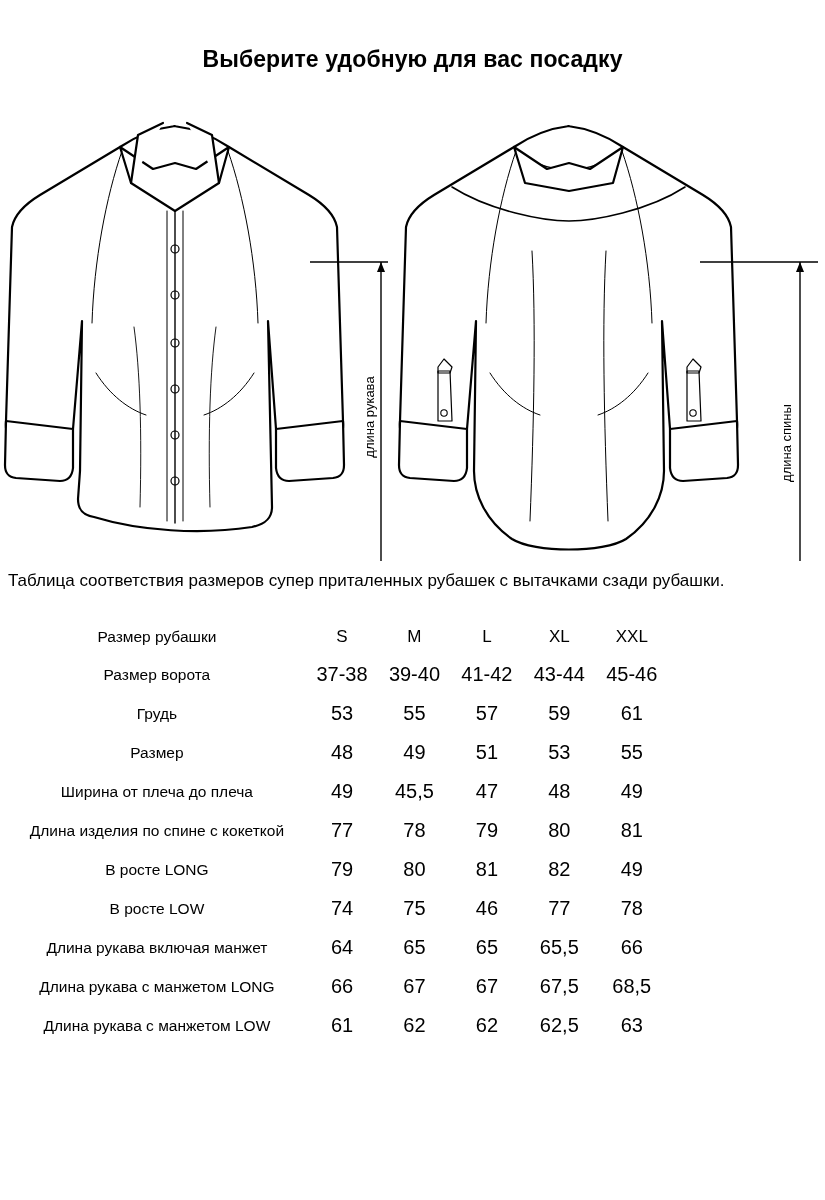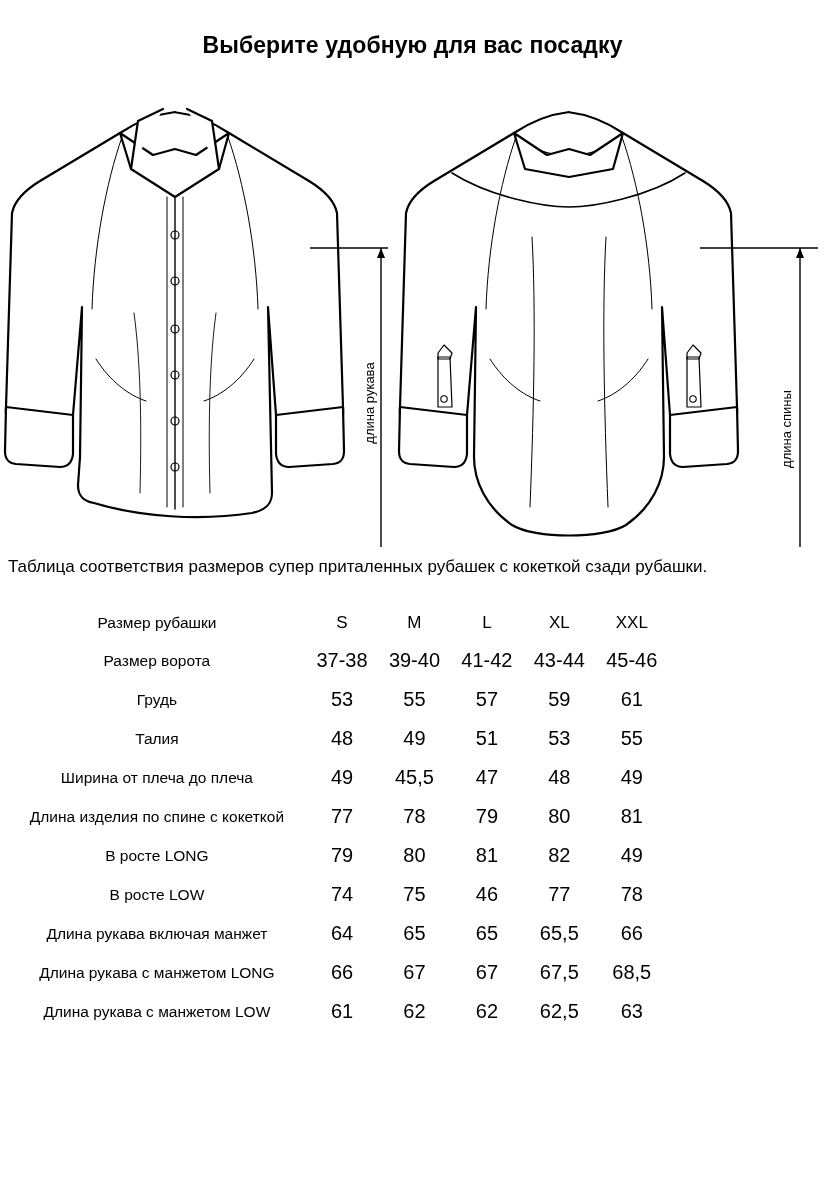--- a/index.html
+++ b/index.html
@@ -19,21 +19,21 @@
     position: relative;
     width: 825px;
     height: 1200px;
     box-sizing: border-box;
   }
   .title {
     text-align: center;
     font-size: 23px;
     font-weight: bold;
     margin: 0;
-    padding-top: 32px;
+    padding-top: 46px;
     letter-spacing: 0.1px;
   }
   .illustrations {
     position: relative;
     width: 825px;
     height: 470px;
     margin-top: 18px;
   }
   .illustrations svg {
     display: block;
@@ -204,21 +204,21 @@
         <line x1="700" y1="171" x2="818" y2="171"></line>
         <line x1="700" y1="533" x2="818" y2="533"></line>
         <line x1="800" y1="171" x2="800" y2="533"></line>
         <path d="M800 171 L796 181 L804 181 Z" fill="#000000" stroke="none"></path>
         <path d="M800 533 L796 523 L804 523 Z" fill="#000000" stroke="none"></path>
       </g>
       <text class="vlabel" x="791" y="352" transform="rotate(-90 791 352)" text-anchor="middle" font-family="Liberation Sans, sans-serif" font-size="13" fill="#000000">длина спины</text>
     </svg>
   </div>
 
-  <div class="fit-desc">Таблица соответствия размеров супер приталенных рубашек с кокеткой сзади рубашки.</div>
+  <div class="fit-desc">Таблица соответствия размеров супер приталенных рубашек с вытачками сзади рубашки.</div>
 
   <table class="sizes">
     <tbody>
       <tr class="head">
         <td class="label">Размер рубашки</td>
         <td class="val">S</td>
         <td class="val">M</td>
         <td class="val">L</td>
         <td class="val">XL</td>
         <td class="val">XXL</td>
@@ -236,21 +236,21 @@
       <tr>
         <td class="label">Грудь</td>
         <td class="val">53</td>
         <td class="val">55</td>
         <td class="val">57</td>
         <td class="val">59</td>
         <td class="val">61</td>
       </tr>
 
       <tr>
-        <td class="label">Талия</td>
+        <td class="label">Размер</td>
         <td class="val">48</td>
         <td class="val">49</td>
         <td class="val">51</td>
         <td class="val">53</td>
         <td class="val">55</td>
       </tr>
 
       <tr>
         <td class="label">Ширина от плеча до плеча</td>
         <td class="val">49</td>

